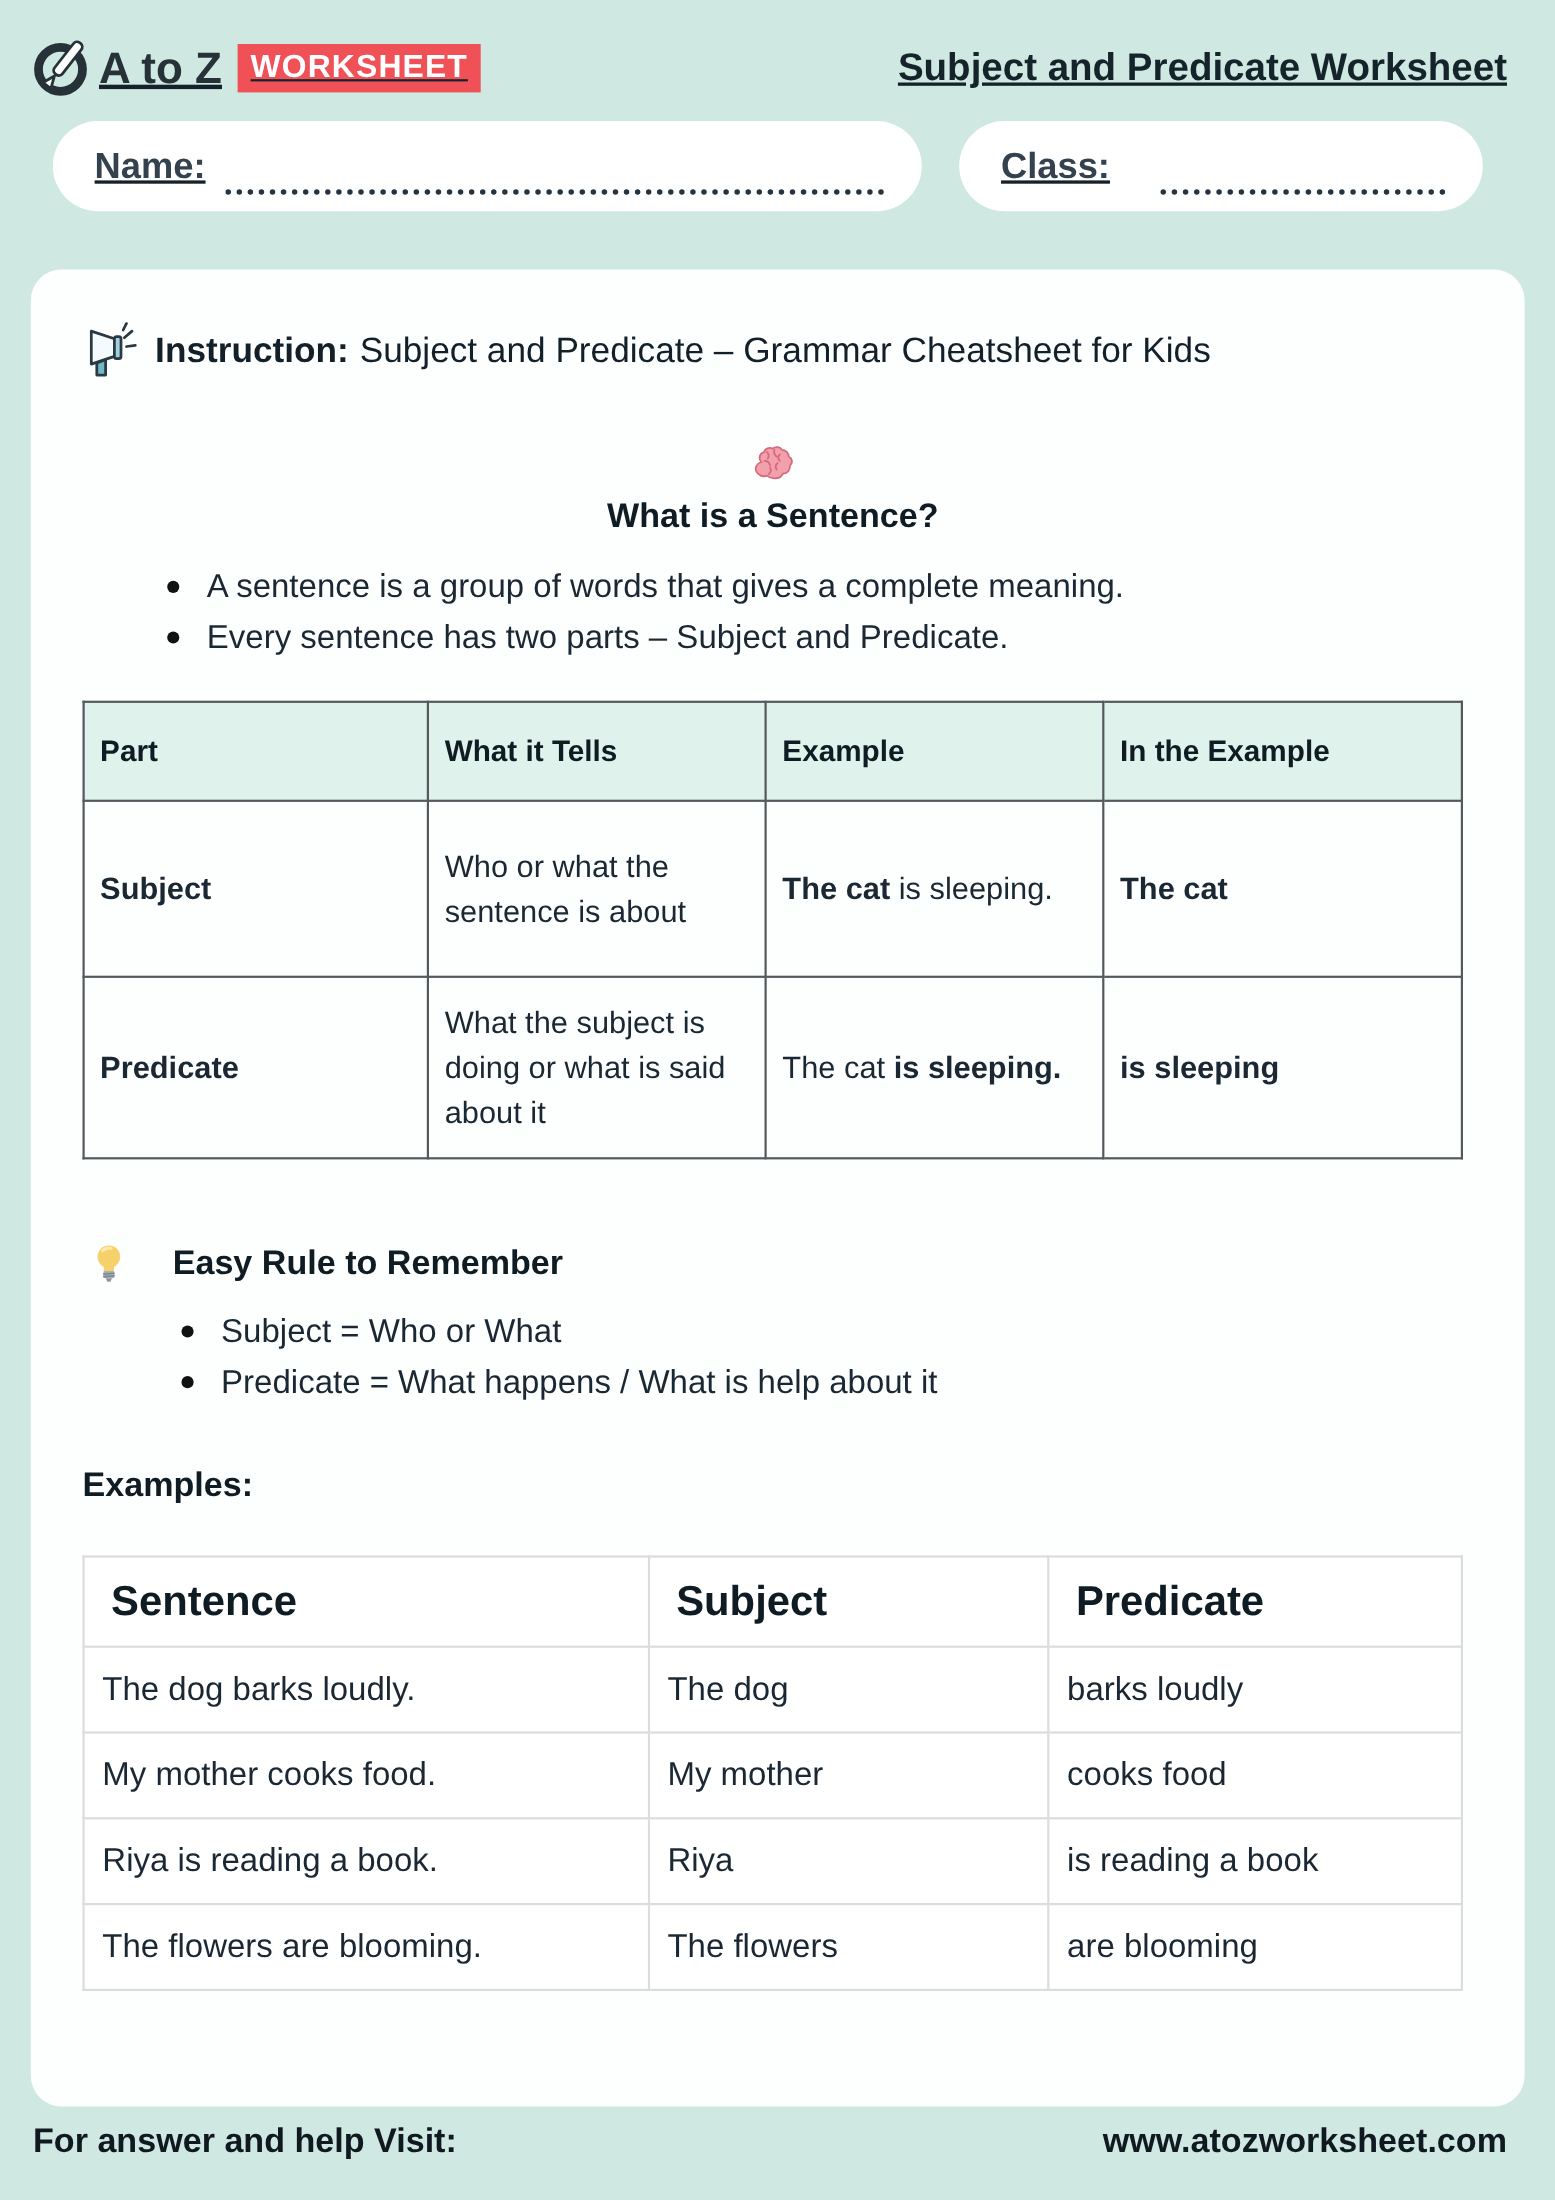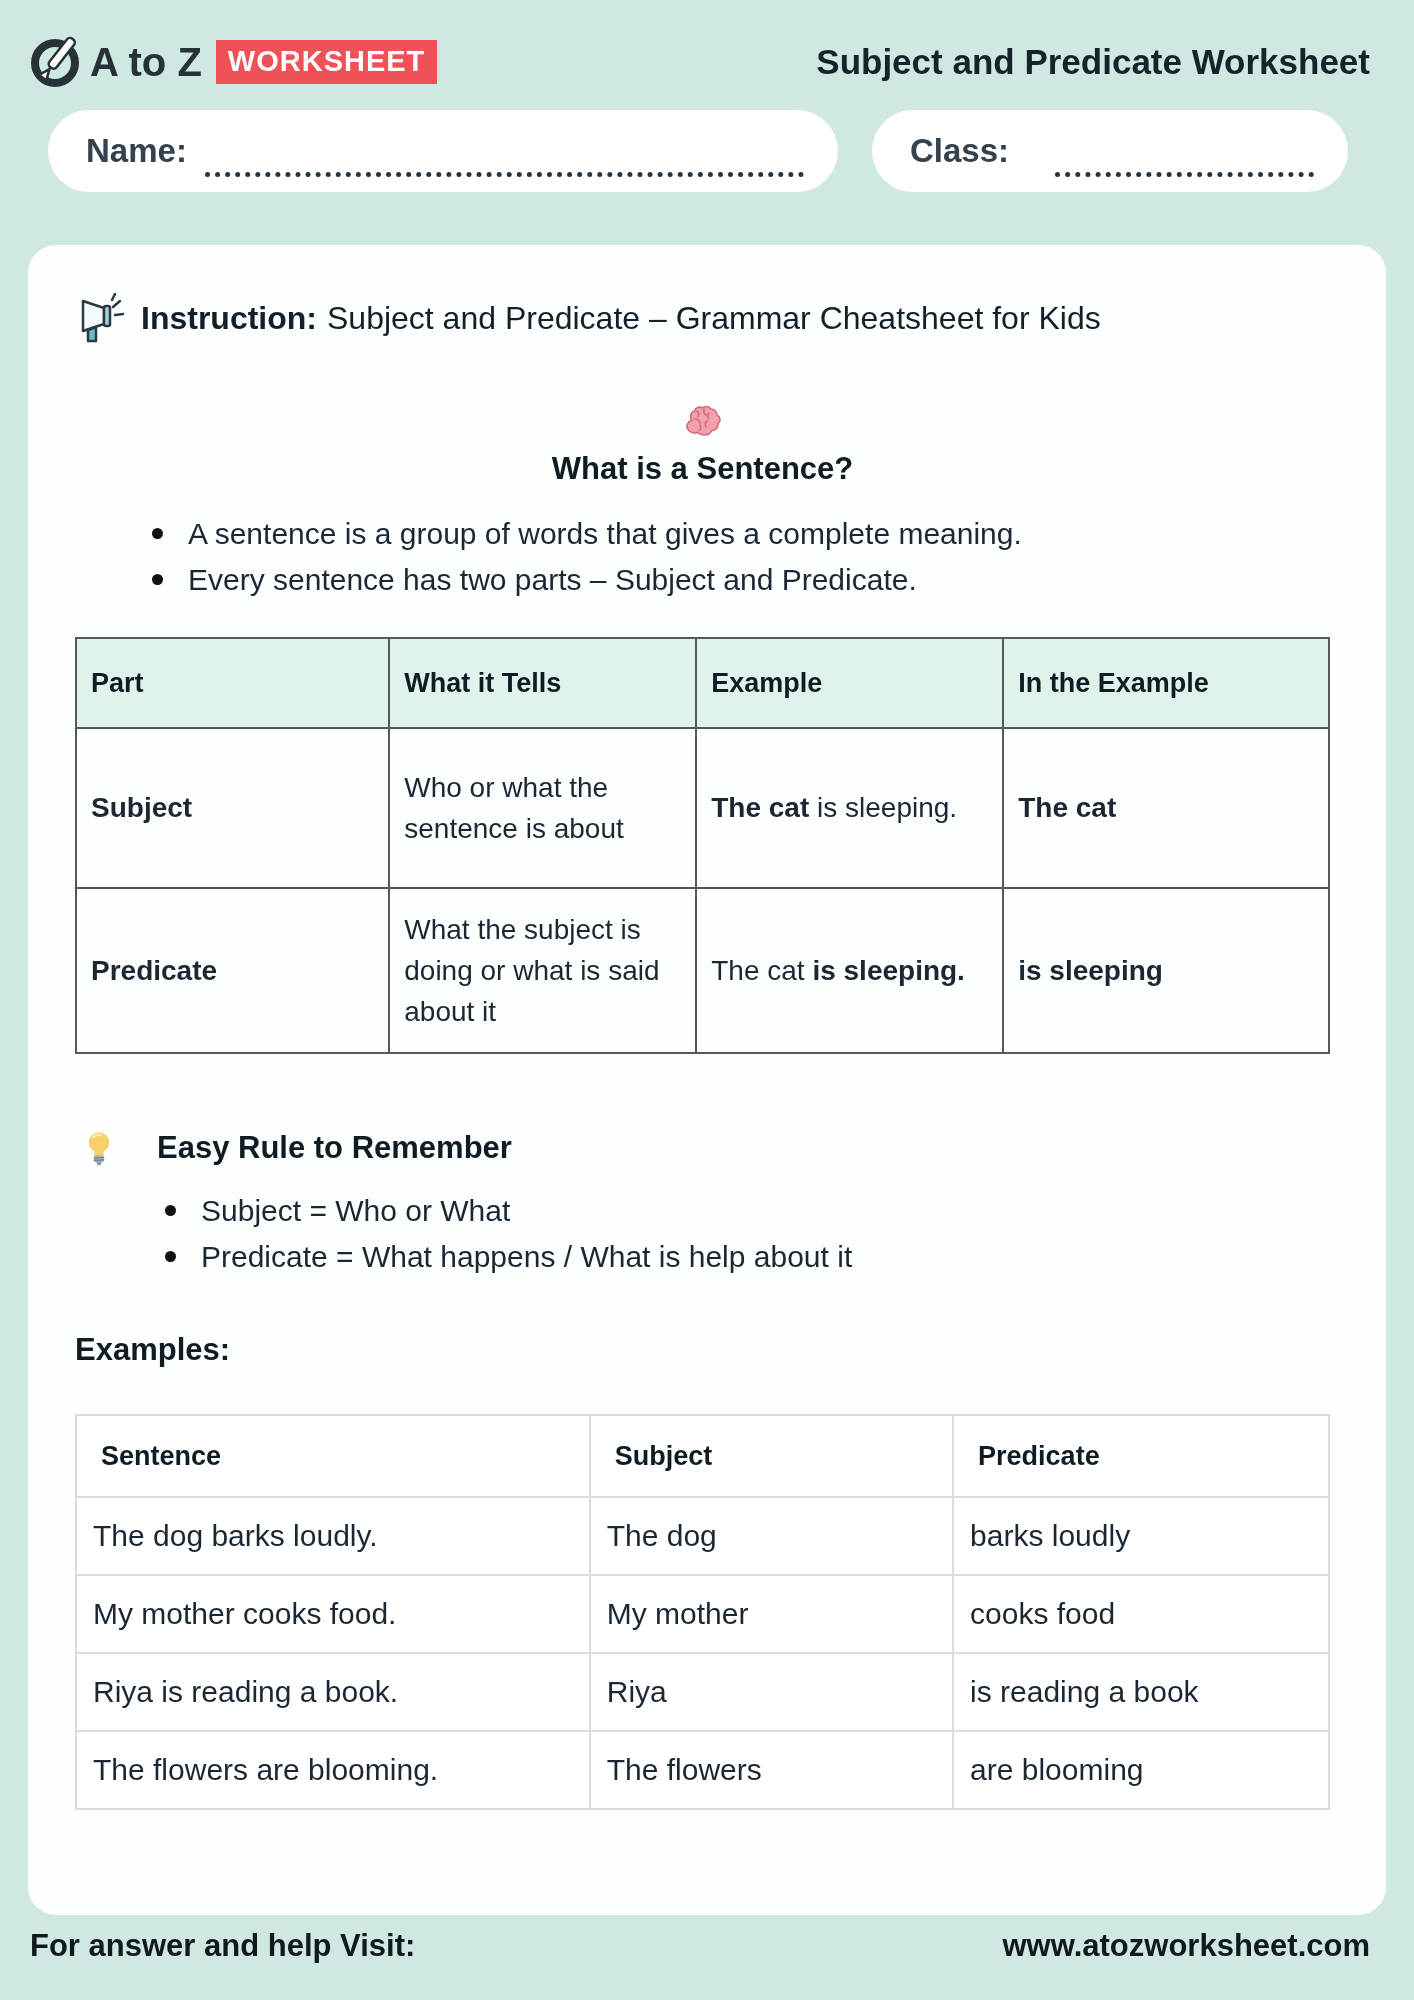--- a/index.html
+++ b/index.html
@@ -4,20 +4,21 @@
 <style>
   * { margin: 0; padding: 0; box-sizing: border-box; }
   html, body { background: #cfe8e1; }
   body { font-family: "Liberation Sans", sans-serif; color: #16222b; }
   .page {
     position: relative;
     width: 1414px; height: 2000px;
     background: #cfe8e1;
     overflow: hidden;
     margin: 0 auto;
+    text-decoration: underline;
   }
 
   
   .top-bar {
     display: flex; align-items: center; justify-content: space-between;
     padding: 28px 44px 0 30px;
     height: 96px;
   }
   .logo { display: flex; align-items: center; gap: 10px; }
   .logo-mark { width: 50px; height: 56px; flex: 0 0 auto; }
@@ -110,21 +111,21 @@
   
   table.examples-table {
     border-collapse: collapse; width: 100%;
     margin-top: 46px; table-layout: fixed;
   }
   table.examples-table th, table.examples-table td {
     border: 2px solid #dcdcdc; text-align: left;
     padding: 0 12px 0 16px; vertical-align: middle;
     background: #ffffff;
   }
-  table.examples-table th { height: 82px; font-size: 27px; font-weight: 700; color: #101c24; padding-left: 24px; }
+  table.examples-table th { height: 82px; font-size: 38px; font-weight: 700; color: #101c24; padding-left: 24px; }
   table.examples-table td { height: 78px; font-size: 30px; color: #1b2733; }
   .col-sentence { width: 41%; }
   .col-subject { width: 29%; }
   .col-predicate { width: 30%; }
 
   
   .footer {
     position: absolute; left: 30px; right: 44px; top: 1928px;
     display: flex; justify-content: space-between; align-items: center;
   }

